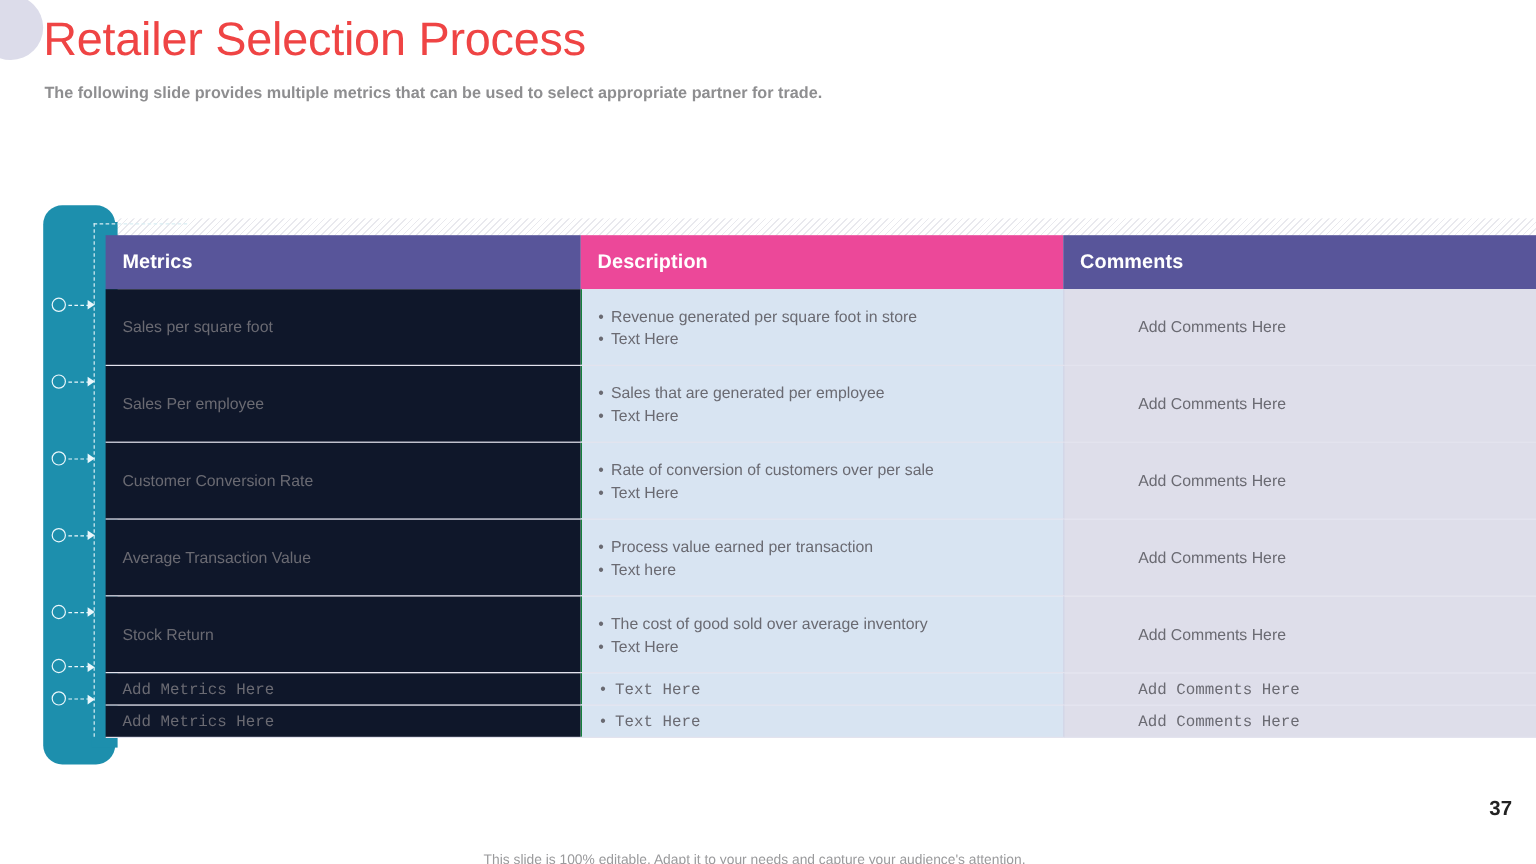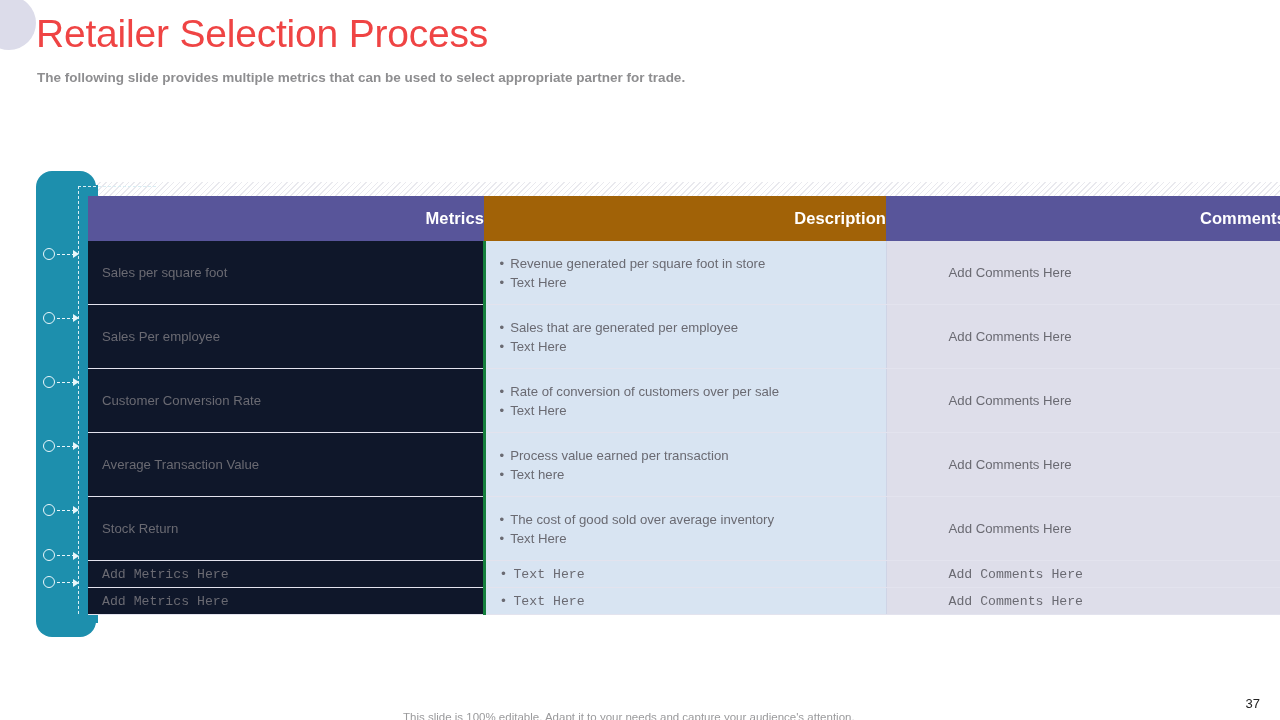--- a/index.html
+++ b/index.html
@@ -151,41 +151,41 @@
     top: 196px;
     width: 1156px;
     z-index: 3;
   }
   table.metrics-table {
     width: 100%;
     border-collapse: collapse;
     table-layout: fixed;
   }
   table.metrics-table th {
-    text-align: right;
+    text-align: left;
     color: #ffffff;
     font-size: 16.5px;
     font-weight: bold;
     padding: 13px 0 13px 14px;
     font-stretch: condensed;
     letter-spacing: 0.1px;
   }
   th.col-metrics   { background: #58559a; width: 382px; }
-  th.col-desc      { background: #a16207; width: 388px; }
+  th.col-desc      { background: #ec4899; width: 388px; }
   th.col-comments  { background: #58559a; width: 386px; }
 
   table.metrics-table td {
     font-size: 13.2px;
     color: #6a6a72;
     vertical-align: middle;
     padding: 0 14px;
     border-bottom: 1px solid #e3e3ee;
   }
   td.c-metrics  { background: #0f172a; }
-  td.c-desc     { background: #d8e4f2; border-left: 3px solid #15803d; border-right: 1px solid #cfd4e6; }
+  td.c-desc     { background: #d8e4f2; border-left: 1px solid #15803d; border-right: 1px solid #cfd4e6; }
   td.c-comments { background: #dedeea; }
 
   tr.tall td { height: 63px; }
   tr.short td { height: 26px; font-family: Liberation Mono, monospace; }
 
   .bullet-list { margin: 0; padding: 0; list-style: none; }
   .bullet-list li {
     line-height: 19px;
     white-space: nowrap;
   }
@@ -203,23 +203,23 @@
     top: 691px;
     font-size: 11.5px;
     color: #9a9a9c;
     white-space: nowrap;
     z-index: 3;
     margin-top: 20px;
   }
   .page-number {
     position: absolute;
     right: 20px;
-    top: 696px;
-    font-size: 13px;
-    font-weight: normal;
+    top: 664px;
+    font-size: 17px;
+    font-weight: bold;
     color: #222222;
     z-index: 3;
   }
 </style>
 </head>
 <body>
 
 <div class="deco-circle"></div>
 
 <div class="slide-title">Retailer Selection Process</div>

